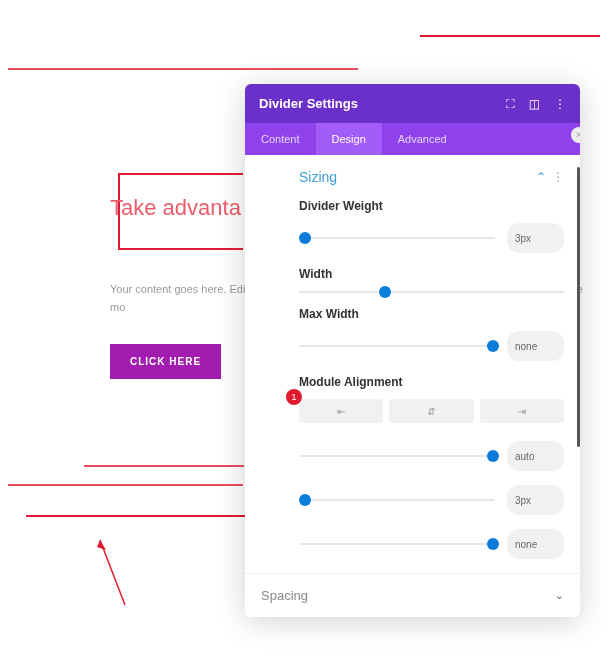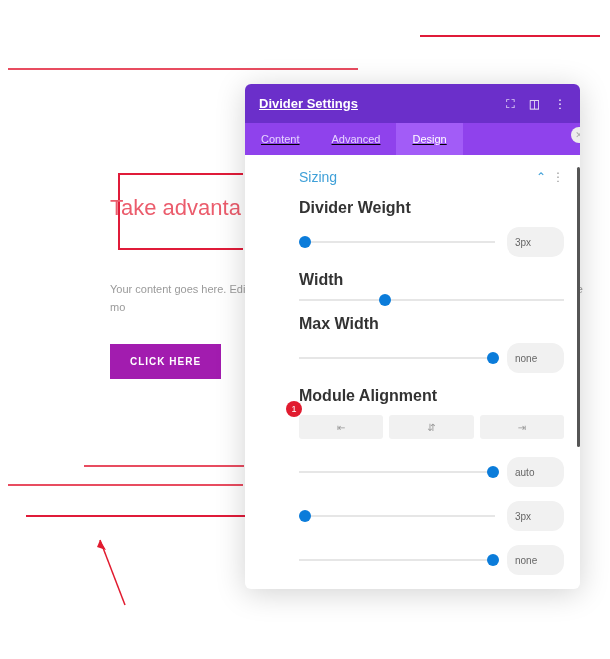--- a/index.html
+++ b/index.html
@@ -10,38 +10,38 @@
 
   .page-content { position: absolute; left: 110px; top: 195px; width: 480px; }
   .headline { color: #eb5c6c; font-size: 22px; font-weight: 400; margin-bottom: 60px; }
   .body-text { color: #9a9a9a; font-size: 11px; line-height: 1.6; margin-bottom: 28px; }
   .cta { display: inline-block; background: #a21caf; color: #fff; font-size: 10px; font-weight: 600; letter-spacing: 1px; padding: 12px 20px; }
 
   .arrow { position: absolute; left: 90px; top: 530px; width: 40px; height: 80px; }
 
   .panel { position: absolute; left: 245px; top: 84px; width: 335px; background: #fff; border-radius: 6px; box-shadow: 0 4px 30px rgba(0,0,0,0.18); overflow: hidden; }
   .panel-header { background: #6b2fca; color: #fff; padding: 12px 14px; display: flex; align-items: center; justify-content: space-between; }
-  .panel-title { font-size: 13px; font-weight: 600; text-decoration: underline; }
+  .panel-title { font-size: 13px; font-weight: 600; }
   .panel-header-icons { display: flex; gap: 14px; align-items: center; }
   .panel-header-icons span { font-size: 12px; cursor: pointer; }
 
-  .tabs { background: #8f42ec; display: flex; text-decoration: underline; }
+  .tabs { background: #8f42ec; display: flex; }
   .tab { color: #e6d5ff; font-size: 11px; padding: 10px 16px; cursor: pointer; }
   .tab.active { background: #a25cf7; color: #fff; }
 
   .panel-body { padding: 14px 16px 8px; max-height: 480px; overflow: hidden; position: relative; margin-left: 38px; }
   .scrollbar { position: absolute; right: 0; top: 12px; width: 3px; height: 280px; background: #555; border-radius: 2px; }
 
   .section-head { display: flex; justify-content: space-between; align-items: center; margin-bottom: 14px; }
   .section-title { color: #3fa0d8; font-size: 14px; }
   .section-head .chev { color: #3fa0d8; font-size: 12px; display: flex; align-items: center; gap: 6px; }
   .section-head .vdots { color: #999; font-size: 12px; }
 
   .field { margin-bottom: 14px; position: relative; }
-  .field-label { font-size: 16px; font-weight: 600; color: #333; margin-bottom: 10px; }
+  .field-label { font-size: 12px; font-weight: 600; color: #333; margin-bottom: 10px; }
   .field-row { display: flex; align-items: center; gap: 12px; }
   .slider-track { flex: 1; height: 2px; background: #e6e6e6; position: relative; }
   .slider-thumb { position: absolute; top: -5px; width: 12px; height: 12px; background: #0b7cda; border-radius: 50%; }
   .value-box { width: 57px; height: 24px; background: #f1f1f1; border-radius: 12px; font-size: 10px; color: #666; display: flex; align-items: center; padding: 15px 8px; }
 
   .align-group { display: flex; gap: 6px; margin-top: 4px; }
   .align-btn { flex: 1; height: 24px; background: #f1f1f1; border-radius: 3px; display: flex; align-items: center; justify-content: center; color: #999; font-size: 10px; cursor: pointer; }
 
   .step-badge { position: absolute; left: -13px; top: 14px; width: 16px; height: 16px; background: #e11b2f; color: #fff; font-size: 9px; border-radius: 50%; display: flex; align-items: center; justify-content: center; z-index: 2; }
 
@@ -81,22 +81,22 @@
     <div class="panel-title">Divider Settings</div>
     <div class="panel-header-icons">
       <span>⛶</span>
       <span>◫</span>
       <span>⋮</span>
     </div>
   </div>
 
   <div class="tabs">
     <div class="tab">Content</div>
+    <div class="tab active">Design</div>
     <div class="tab">Advanced</div>
-    <div class="tab active">Design</div>
   </div>
 
   <div class="panel-body">
     <div class="scrollbar"></div>
 
     <div class="section-head">
       <div class="section-title">Sizing</div>
       <div class="chev">
           <span>⌃</span>
           <span class="vdots">⋮</span>
@@ -169,14 +169,18 @@
     <div class="field" style="margin-bottom:6px;">
       <div class="field-row">
         <div class="slider-track">
             <div class="slider-thumb" style="left:96%"></div>
           </div>
         <div class="value-box">none</div>
       </div>
     </div>
   </div>
 
+  <div class="collapsed-section">
+    <div class="ctitle">Spacing</div>
+    <div class="cchev">⌄</div>
+  </div>
 
 </div>
 
 </body></html>

